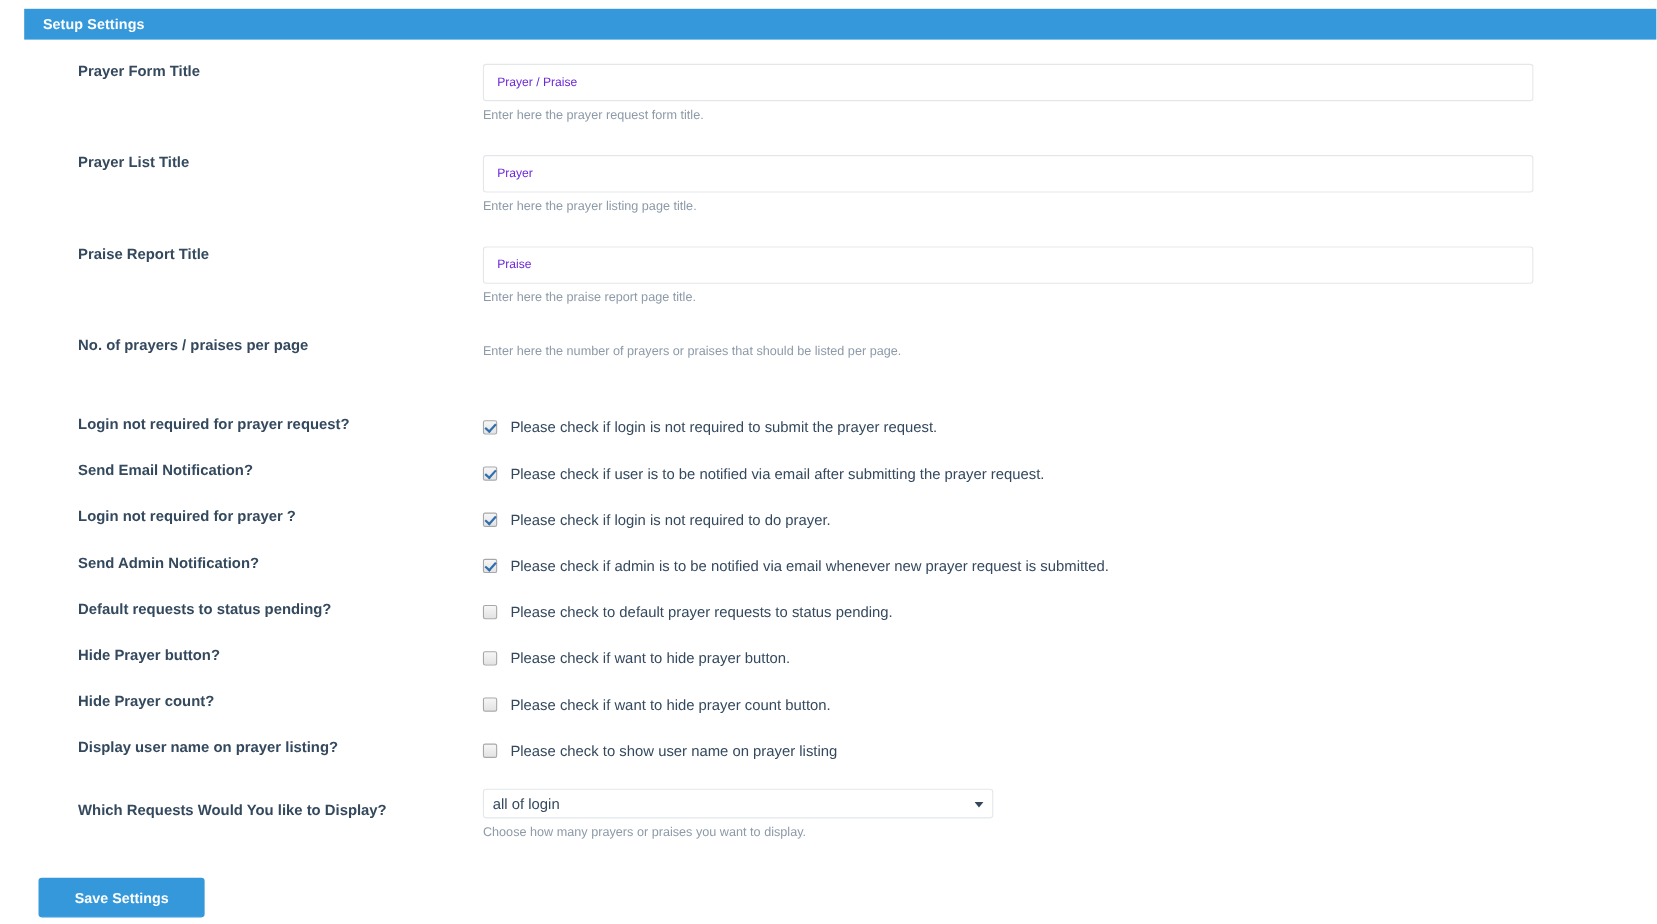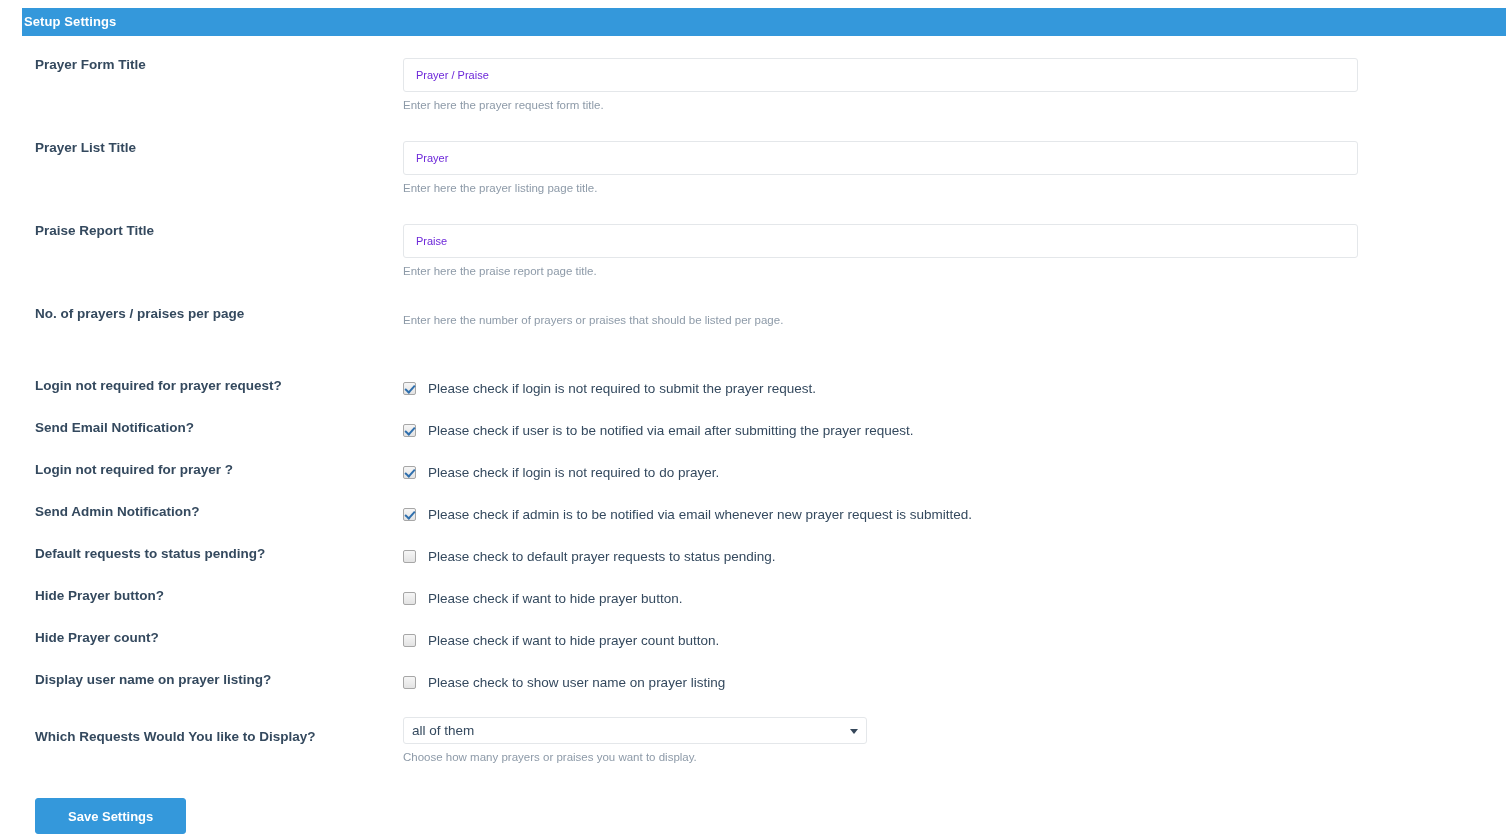--- a/index.html
+++ b/index.html
@@ -25,32 +25,33 @@
     position: absolute;
     left: 22px;
     top: 8px;
     width: 1484px;
     height: 28px;
     background: #3498db;
     color: #ffffff;
     font-size: 13px;
     font-weight: bold;
     line-height: 28px;
-    padding-left: 2px;
+    padding-left: 17px;
     letter-spacing: .1px;
     white-space: nowrap;
     overflow: hidden;
   }
 
   
   .form-body {
     position: absolute;
     left: 0;
     top: 36px;
     width: 1506px;
+    padding-left: 36px;
   }
 
   .form-row {
     position: relative;
     width: 100%;
   }
 
   
   .row-text { height: 83px; }
 
@@ -298,21 +299,21 @@
             <span class="cbox"></span>
             <span class="cbox-label">Please check to show user name on prayer listing</span>
           </div>
         </div>
       </div>
 
     <div class="form-row row-select">
       <div class="ctrl-label">Which Requests Would You like to Display?</div>
       <div class="select-wrap">
         <div class="sel-box">
-          <span class="sel-value">all of them</span>
+          <span class="sel-value">all of login</span>
           <span class="sel-arrow"></span>
         </div>
         <span class="help-block">Choose how many prayers or praises you want to display.</span>
       </div>
     </div>
 
   </div>
 
   <div class="submit-row">
     <button class="btn-primary" type="button">Save Settings</button>

